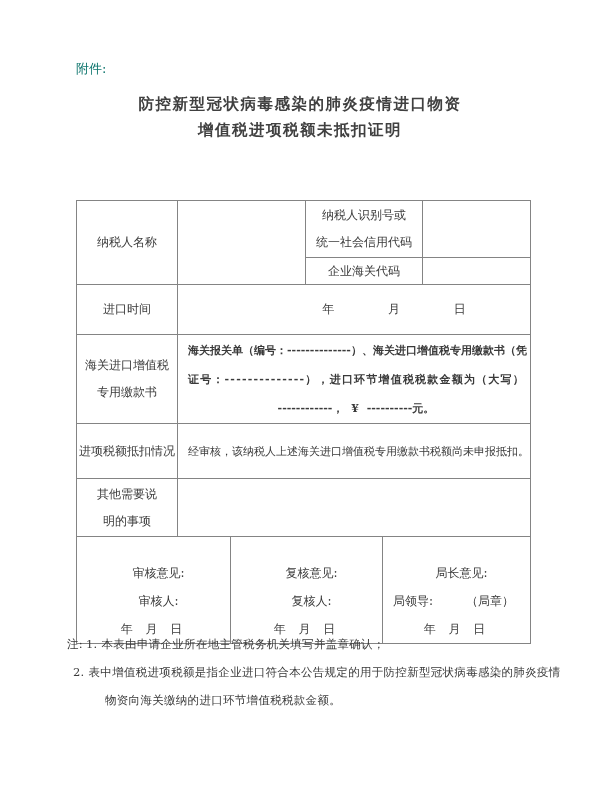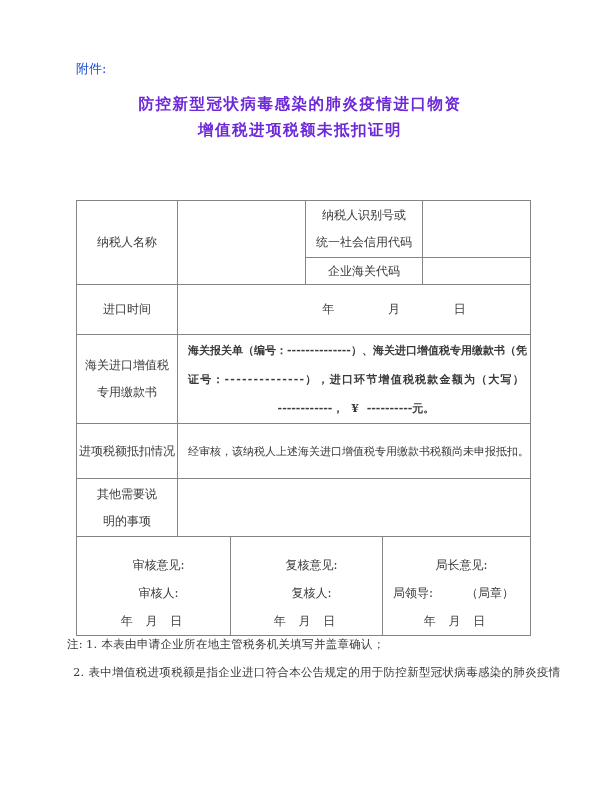--- a/index.html
+++ b/index.html
@@ -12,28 +12,28 @@
     position: relative;
     width: 600px;
     height: 786px;
     background: #ffffff;
     overflow: hidden;
   }
   .attachment {
     position: absolute;
     left: 76px; top: 60px;
     font-size: 13px;
-    color: #1d4ed8;
+    color: #0f766e;
   }
   .title {
     position: absolute;
     left: 0; width: 600px;
     text-align: center;
     font-weight: bold;
-    color: #6d28d9;
+    color: #404040;
     font-size: 15.5px;
     letter-spacing: 1.5px;
   }
   .title.t1 { top: 94px; }
   .title.t2 { top: 120px; }
   .serial {
     position: absolute;
     right: 69px; top: 176px;
     font-size: 12.5px;
     color: #3a3a3a;
@@ -76,21 +76,21 @@
     font-size: 11px;
   }
   .pline { line-height: 29px; white-space: nowrap; font-weight: bold; }
   .pline.p2 { letter-spacing: 1.2px; }
   .pline.p3 { word-spacing: 4px; }
   td.single-line { white-space: nowrap; }
   .approval-table td {
     height: 84px;
     vertical-align: top;
     text-align: left;
-    padding: 14px 0 0 10px;
+    padding: 22px 0 0 10px;
   }
   .ap-line { line-height: 28px; white-space: nowrap; }
   .seal-row { display: flex; justify-content: space-between; padding-right: 16px; }
   .ap-date {
     line-height: 28px;
     text-align: center;
     word-spacing: 9px;
     padding-right: 14px;
   }
   .note-line {
@@ -193,14 +193,15 @@
           <div class="ap-date">年 月 日</div>
         </td>
       </tr>
     </tbody>
   </table>
 
   <div class="note-line n1">
     <span class="note-prefix">注:</span><span>1. 本表由申请企业所在地主管税务机关填写并盖章确认；</span>
   </div>
   <div class="note-line n2">2. 表中增值税进项税额是指企业进口符合本公告规定的用于防控新型冠状病毒感染的肺炎疫情</div>
+  <div class="note-line n3">物资向海关缴纳的进口环节增值税税款金额。</div>
 
 </div>
 
 </body></html>

